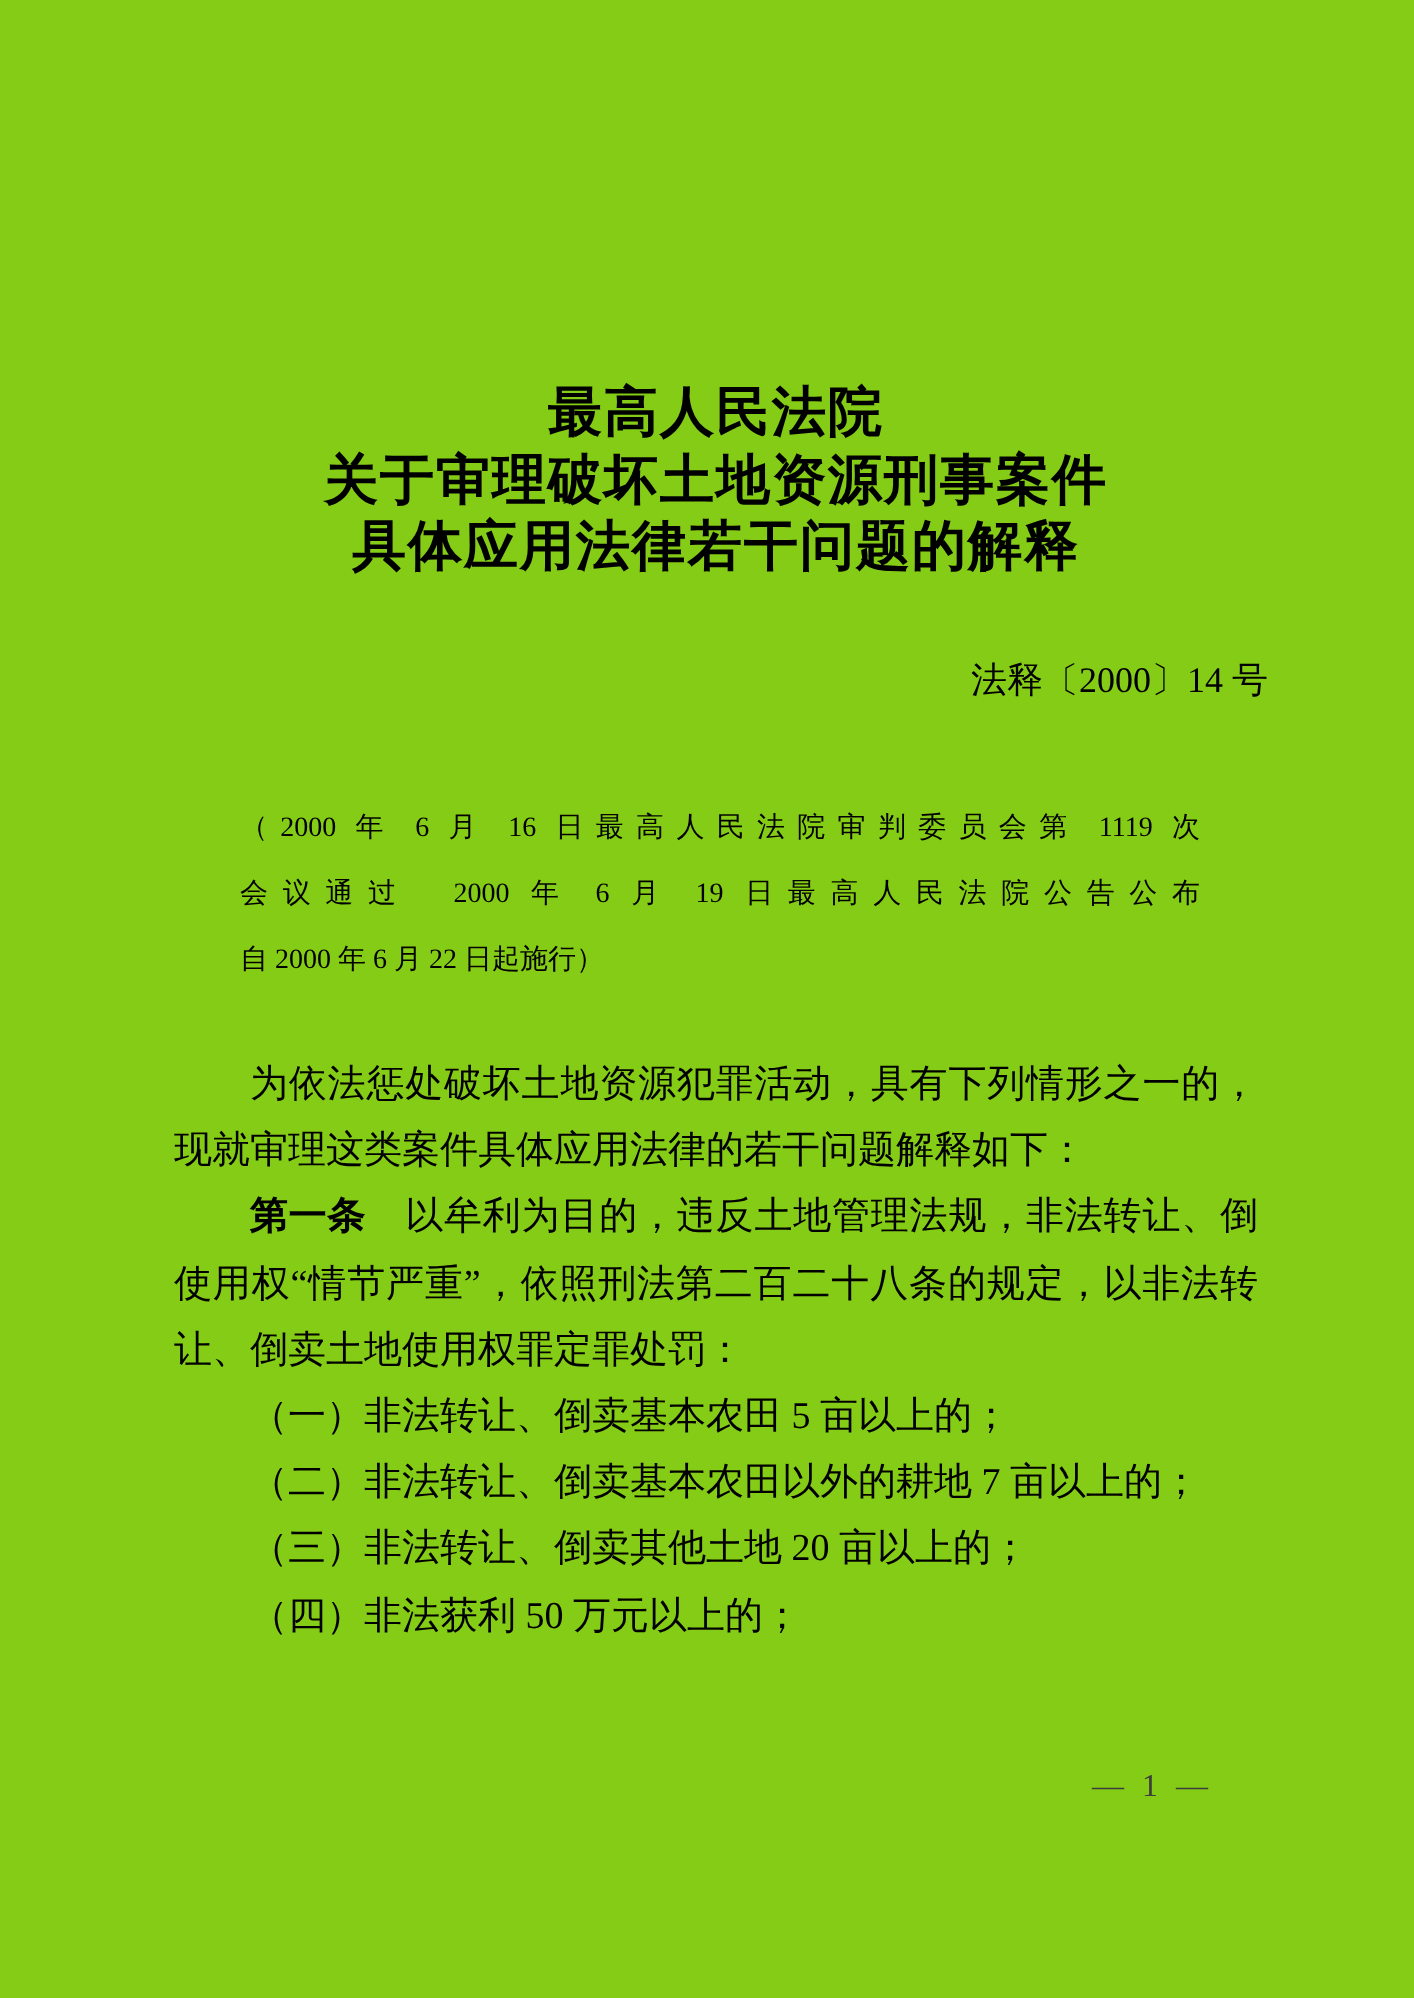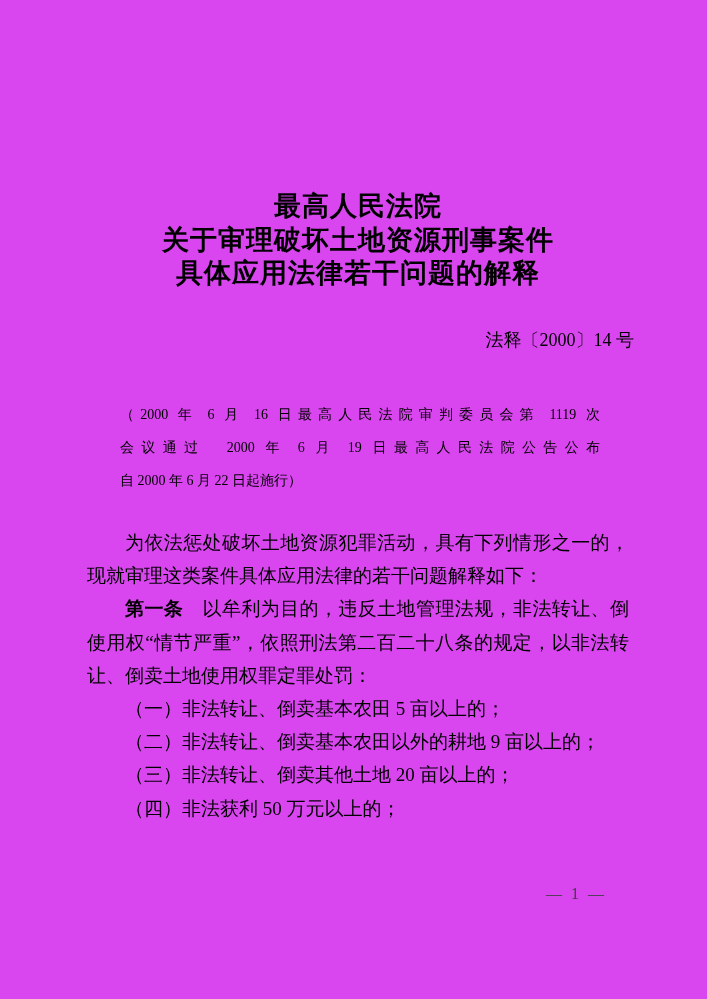--- a/index.html
+++ b/index.html
@@ -4,21 +4,21 @@
 <style>
   html, body {
     margin: 0;
     padding: 0;
     background: #ffffff;
   }
   .page {
     position: relative;
     width: 707px;
     height: 999px;
-    background: #d946ef;
+    background: #84cc16;
     overflow: hidden;
     font-family: "Liberation Serif", "DejaVu Serif", serif;
     color: #000000;
   }
   .title {
     position: absolute;
     left: 87px;
     right: 78px;
     top: 190px;
     text-align: center;
@@ -100,20 +100,20 @@
       <div class="line">自 2000 年 6 月 22 日起施行）</div>
     </div>
 
   <div class="body-block" id="body-block">
       <div class="line justify indent">为依法惩处破坏土地资源犯罪活动，具有下列情形之一的，</div>
       <div class="line">现就审理这类案件具体应用法律的若干问题解释如下：</div>
       <div class="line justify indent"><span class="bold">第一条</span>　以牟利为目的，违反土地管理法规，非法转让、倒</div>
       <div class="line justify">使用权“情节严重”，依照刑法第二百二十八条的规定，以非法转</div>
       <div class="line">让、倒卖土地使用权罪定罪处罚：</div>
       <div class="line indent">（一）非法转让、倒卖基本农田 5 亩以上的；</div>
-      <div class="line indent">（二）非法转让、倒卖基本农田以外的耕地 9 亩以上的；</div>
+      <div class="line indent">（二）非法转让、倒卖基本农田以外的耕地 7 亩以上的；</div>
       <div class="line indent">（三）非法转让、倒卖其他土地 20 亩以上的；</div>
       <div class="line indent">（四）非法获利 50 万元以上的；</div>
     </div>
 
   <div class="page-number">— 1 —</div>
 
 </div>
 
 </body></html>

